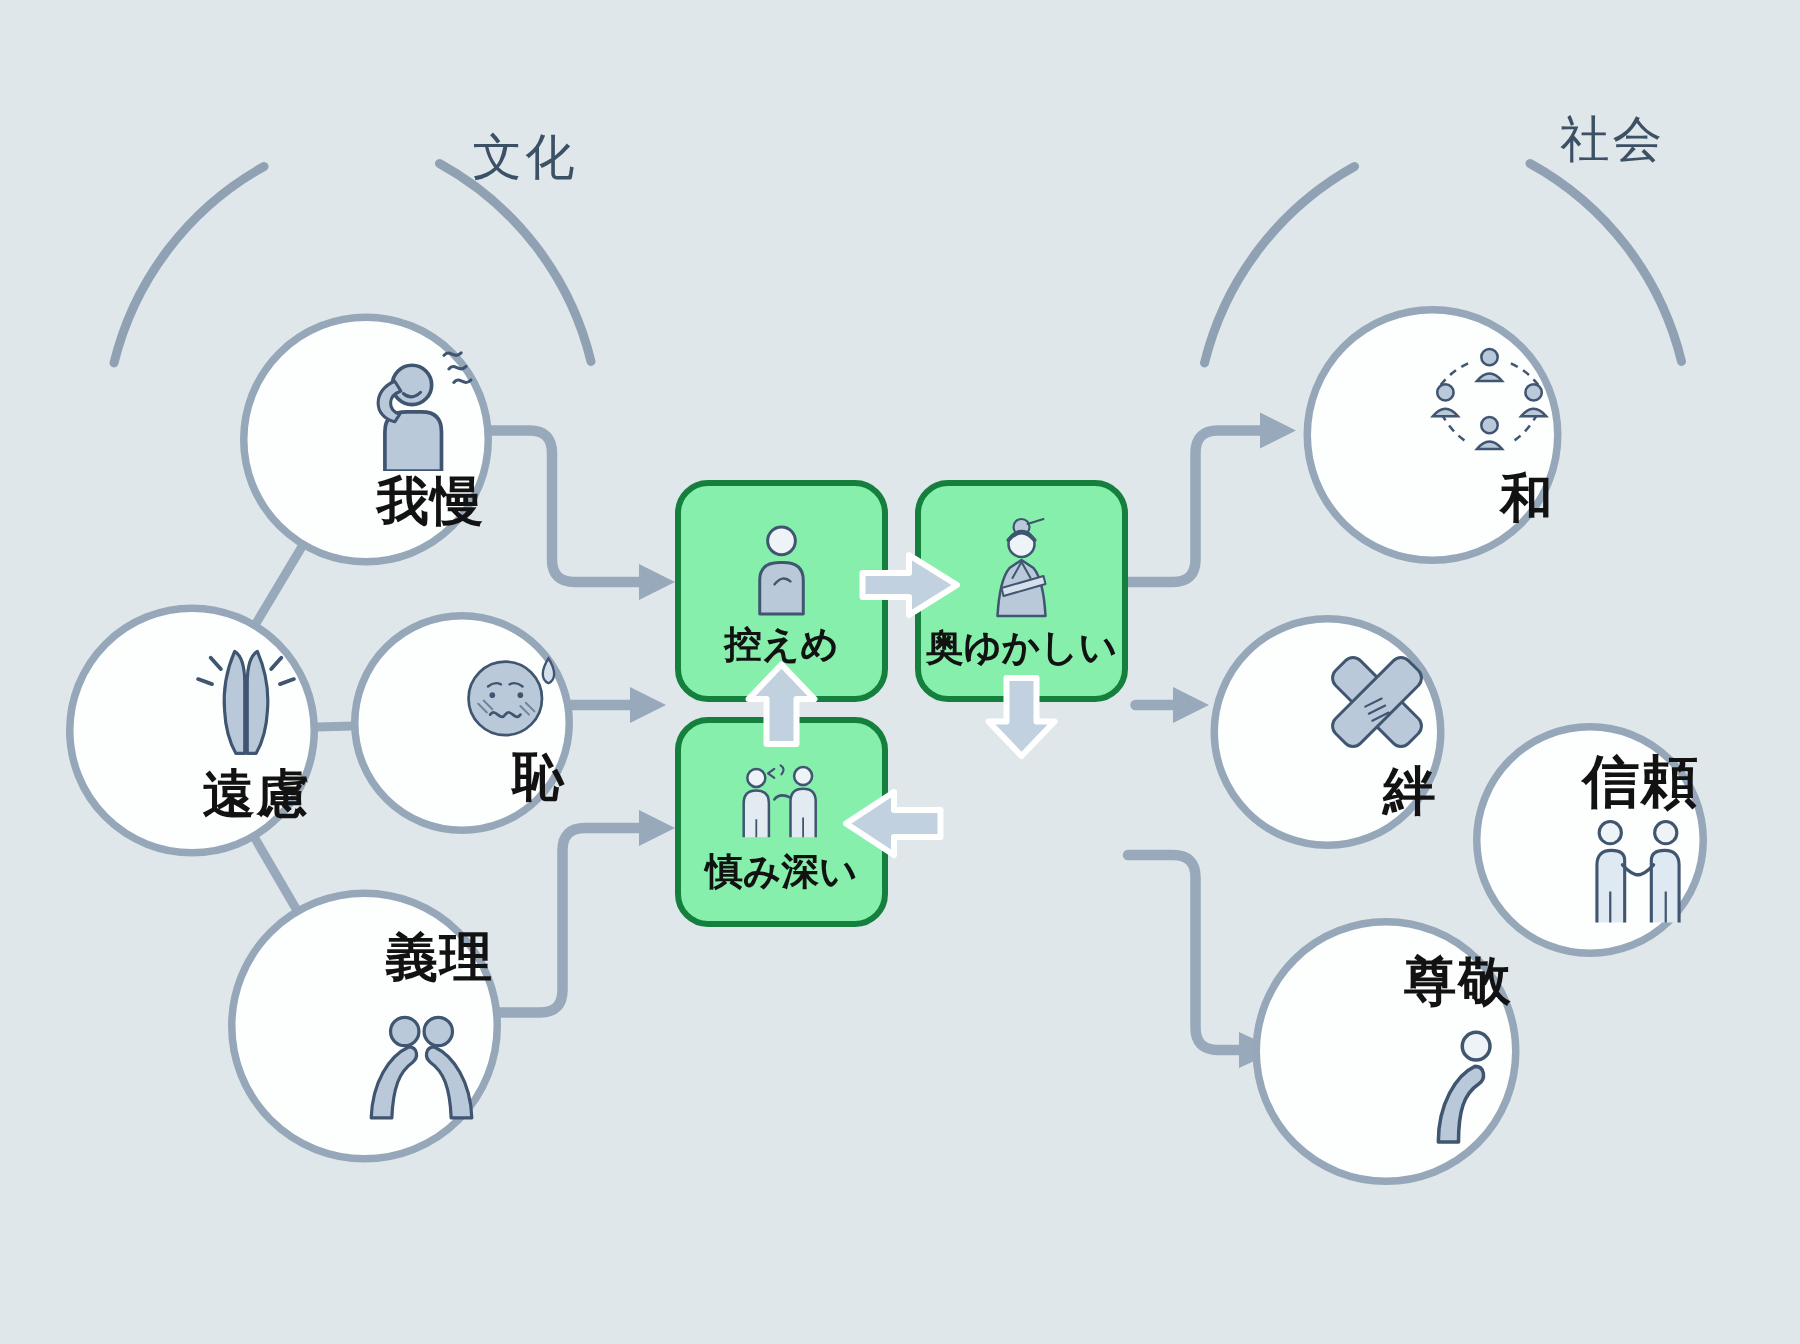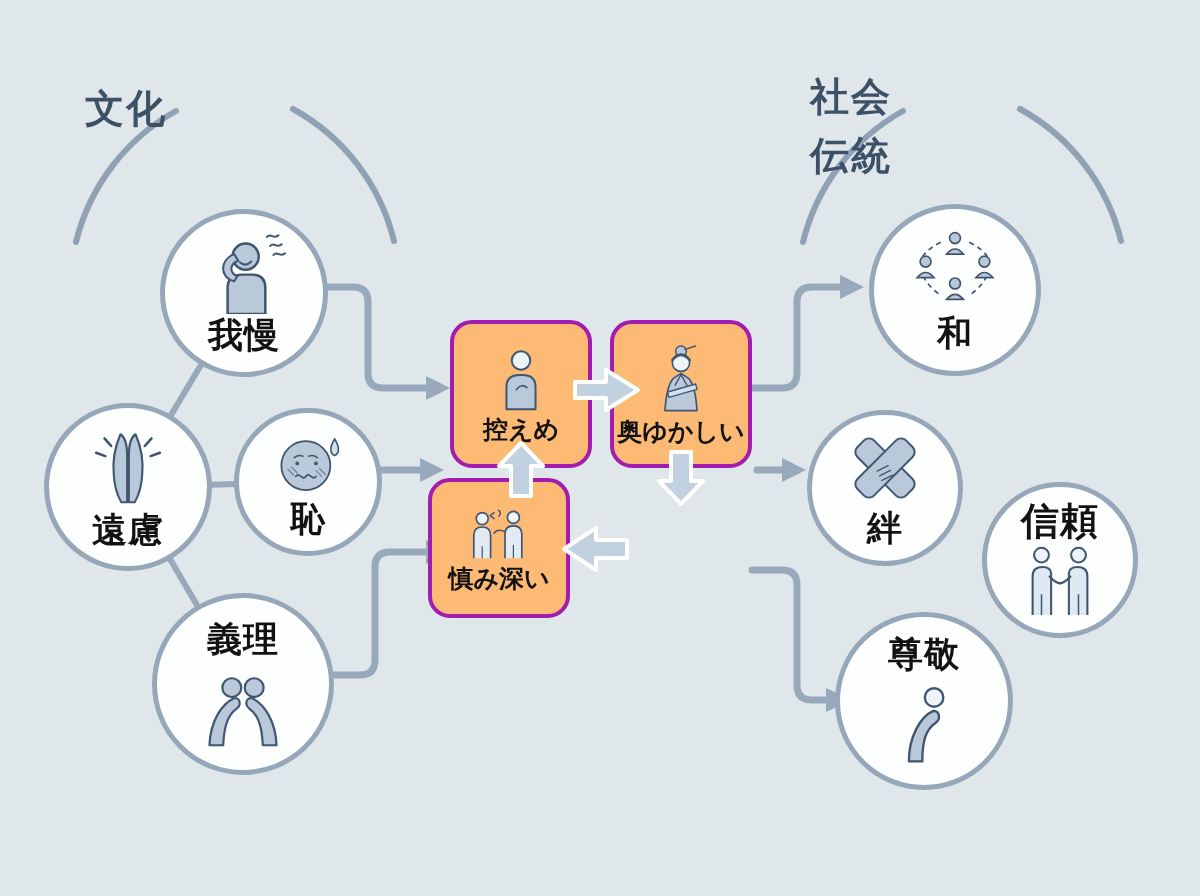--- a/index.html
+++ b/index.html
@@ -8,40 +8,40 @@
     background:#dfe7ea;
     font-family:"DejaVu Sans",sans-serif;
   }
   #stage{position:absolute;left:0;top:0;width:1200px;height:896px;}
   svg.layer{position:absolute;left:0;top:0;pointer-events:none;}
   #underlay{z-index:0;}
   #overlay{z-index:3;}
   .node{
     position:absolute;z-index:2;box-sizing:border-box;
     background:#fdfefe;border:5px solid #95a7b8;border-radius:50%;
-    display:flex;flex-direction:column;align-items:center;justify-content:center;
+    display:flex;flex-direction:column;align-items:flex-end;justify-content:center;
     gap:3px;
   }
   .node .lbl{
     font-weight:bold;color:#121212;font-size:35px;line-height:1.05;
     letter-spacing:1px;white-space:nowrap;
   }
   .fbox{
     position:absolute;z-index:1;box-sizing:border-box;
-    background:#fdba74;border:4px solid #a21caf;border-radius:22px;
+    background:#86efac;border:4px solid #15803d;border-radius:22px;
     display:flex;flex-direction:column;align-items:center;justify-content:center;
     gap:5px;
   }
   .fbox .lbl{
     font-weight:bold;color:#121212;font-size:25px;line-height:1;
     letter-spacing:0;white-space:nowrap;
   }
   .arc-label{
-    position:absolute;z-index:2;width:300px;text-align:left;
-    font-weight:bold;color:#3d5166;font-size:39px;line-height:1.5;
+    position:absolute;z-index:2;width:300px;text-align:right;
+    font-weight:normal;color:#3d5166;font-size:33px;line-height:1.5;
     letter-spacing:2px;
   }
   .ic{display:flex;align-items:center;justify-content:center;}
 </style>
 </head>
 <body>
 
 <div id="stage">
 
   <svg id="underlay" class="layer" width="1200" height="896" viewBox="0 0 1200 896">
@@ -77,21 +77,20 @@
       <polygon points="782,458 806,470 782,482"></polygon>
       <polygon points="826,688 852,700 826,712"></polygon>
     </g>
   </svg>
 
   <div class="arc-label" style="left:85px;top:80px;">
     <div>文化</div>
   </div>
   <div class="arc-label" style="left:810px;top:68px;">
     <div>社会</div>
-    <div>伝統</div>
   </div>
 
   <div class="node" style="left:160px;top:209px;width:168px;height:168px;">
     <span class="ic" aria-label="stressed-person-icon">
       <svg width="100" height="82" viewBox="0 0 120 100">
         <path d="M88,6 c5,-6 8,4 14,-2" fill="none" stroke="#3f5570" stroke-width="2.5" stroke-linecap="round"></path>
         <path d="M92,17 c5,-6 8,4 14,-2" fill="none" stroke="#3f5570" stroke-width="2.5" stroke-linecap="round"></path>
         <path d="M96,28 c5,-6 8,4 14,-2" fill="none" stroke="#3f5570" stroke-width="2.5" stroke-linecap="round"></path>
         <circle cx="62" cy="30" r="16" fill="#b9c9da" stroke="#3f5570" stroke-width="3"></circle>
         <path d="M55,37 q7,6 14,-1" fill="none" stroke="#3f5570" stroke-width="2.5" stroke-linecap="round"></path>
@@ -161,21 +160,21 @@
         <circle cx="50" cy="28" r="13" fill="#eef3f7" stroke="#3f5570" stroke-width="2.5"></circle>
         <path d="M37,24 Q50,9 63,24" fill="none" stroke="#3f5570" stroke-width="4" stroke-linecap="round"></path>
         <path d="M26,100 Q28,64 38,52 L50,44 L62,52 Q72,64 74,100 Z" fill="#b9c9da" stroke="#3f5570" stroke-width="2.5" stroke-linejoin="round"></path>
         <path d="M50,46 L41,62 M50,46 L59,62" stroke="#3f5570" stroke-width="2" stroke-linecap="round"></path>
         <path d="M30,72 L72,60 L74,68 L32,80 Z" fill="#d5e0ea" stroke="#3f5570" stroke-width="2" stroke-linejoin="round"></path>
       </svg>
     </span>
     <span class="lbl">奥ゆかしい</span>
   </div>
 
-  <div class="fbox" style="left:428px;top:478px;width:142px;height:140px;font-family:Liberation Mono, monospace;">
+  <div class="fbox" style="left:450px;top:478px;width:142px;height:140px;">
     <span class="ic" aria-label="talking-pair-icon">
       <svg width="84" height="60" viewBox="0 0 120 100">
         <circle cx="32" cy="26" r="10" fill="#eef3f7" stroke="#3f5570" stroke-width="2.8"></circle>
         <path d="M18,92 L18,54 Q18,40 32,40 Q46,40 46,54 L46,92" fill="#e3ebf2" stroke="#3f5570" stroke-width="2.8" stroke-linejoin="round"></path>
         <path d="M32,72 L32,92" stroke="#3f5570" stroke-width="2"></path>
         <circle cx="84" cy="24" r="10" fill="#eef3f7" stroke="#3f5570" stroke-width="2.8"></circle>
         <path d="M70,92 L70,52 Q70,38 84,38 Q98,38 98,52 L98,92" fill="#e3ebf2" stroke="#3f5570" stroke-width="2.8" stroke-linejoin="round"></path>
         <path d="M84,70 L84,92" stroke="#3f5570" stroke-width="2"></path>
         <path d="M70,48 Q58,42 52,50" fill="none" stroke="#3f5570" stroke-width="2.8" stroke-linecap="round"></path>
         <path d="M52,16 l-7,5 l7,5" fill="none" stroke="#3f5570" stroke-width="2.4" stroke-linecap="round" stroke-linejoin="round"></path>

